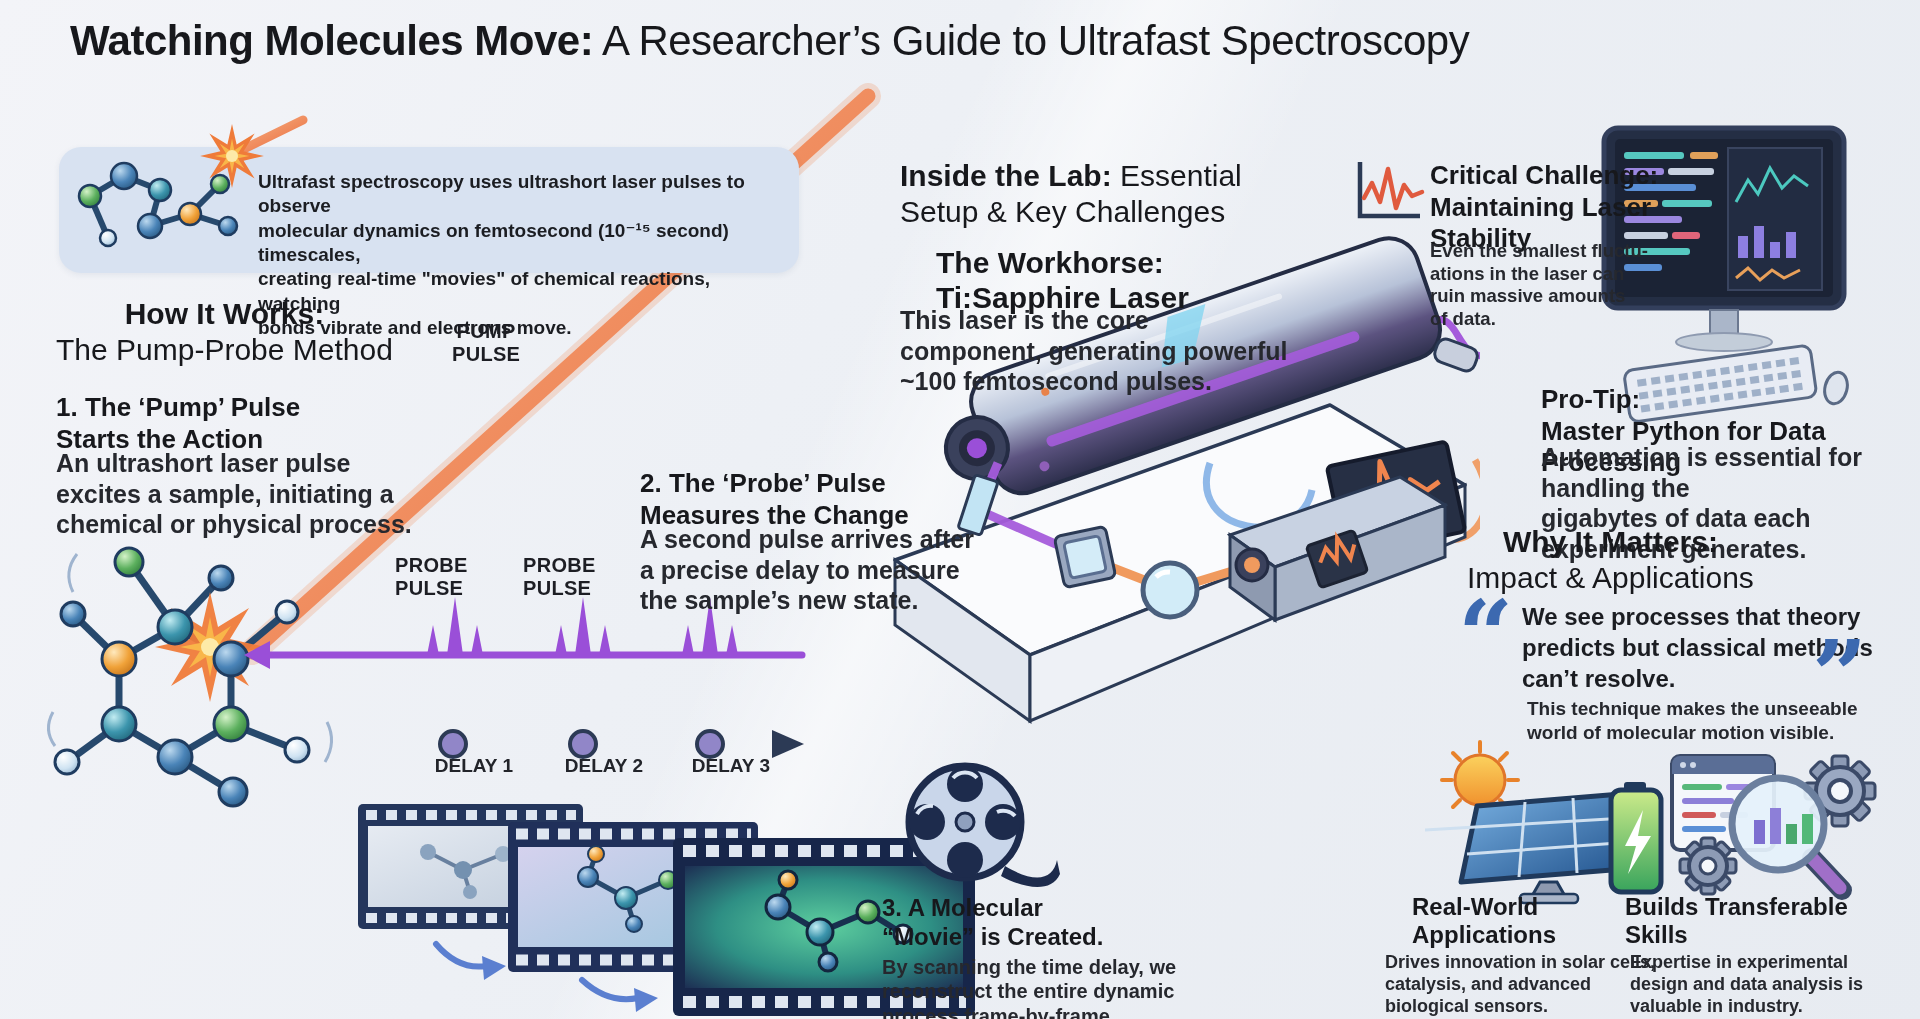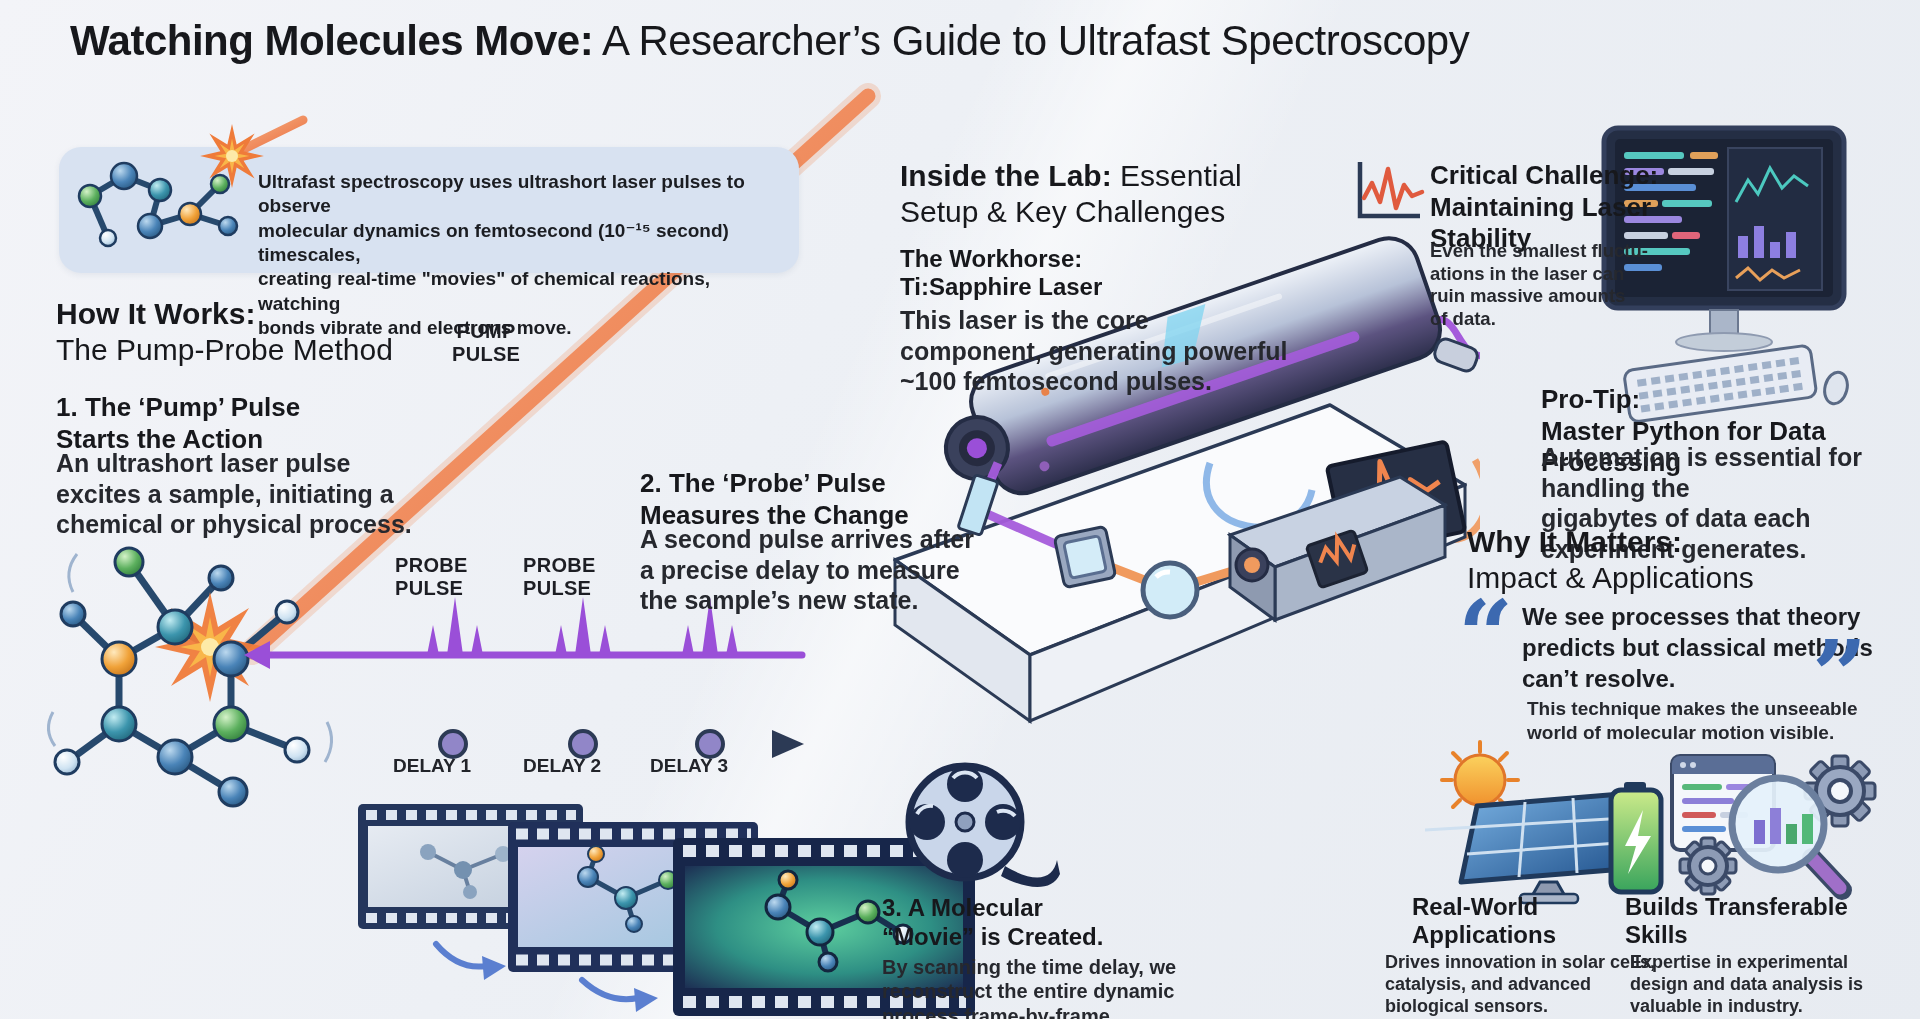--- a/index.html
+++ b/index.html
@@ -10,28 +10,28 @@
     background:linear-gradient(115deg,transparent 42%,rgba(255,255,255,.55) 48%,transparent 56%);}
   .abs{position:absolute;}
   .pre{white-space:pre-line;}
   .z1{z-index:1}.z2{z-index:2}.z3{z-index:3}
   .title{font-size:42px;letter-spacing:-.5px;line-height:1.1;}
   .title .b{font-weight:bold;}
   .intro-box{left:59px;top:147px;width:740px;height:126px;border-radius:22px;
     background:#d8e2f1;box-shadow:0 2px 6px rgba(40,60,100,.08);}
   .intro-text{left:258px;top:170px;width:530px;font-size:19px;font-weight:bold;line-height:1.28;color:#1b1d22;}
   .h-section{font-size:30px;line-height:1.2;}
-  .h-bold{font-weight:bold;}
+  .h-bold{font-weight:bold;text-align:center;}
   .step-title{font-size:26px;font-weight:bold;line-height:1.22;}
   .step-body{font-size:25px;font-weight:bold;line-height:1.22;color:#26282e;}
   .pulse-label{font-size:20px;font-weight:bold;line-height:1.15;letter-spacing:.3px;color:#1d1e24;text-align:center;}
-  .delay-label{font-size:19px;font-weight:bold;width:120px;text-align:left;color:#22242a;}
+  .delay-label{font-size:19px;font-weight:bold;width:120px;text-align:right;color:#22242a;}
   .center{text-align:left;}
   .movie-title{font-size:24px;font-weight:bold;line-height:1.22;}
-  .sub-title{font-size:24px;font-weight:bold;line-height:1.18;}
+  .sub-title{font-size:30px;font-weight:bold;line-height:1.18;margin-left:36px;}
   .quote-main{font-size:24px;font-weight:bold;line-height:1.3;color:#1b1d22;}
   .quote-sub{font-size:19px;font-weight:bold;line-height:1.25;color:#26282e;}
   .quote-mark{font-family:"DejaVu Serif","Liberation Serif",serif;font-weight:bold;font-size:96px;line-height:.8;color:#3c69b0;}
   .app-title{font-size:24px;font-weight:bold;line-height:1.15;}
   .app-body{font-size:18px;font-weight:bold;line-height:1.22;color:#26282e;}
 </style>
 </head>
 <body>
 
 <div class="canvas">

